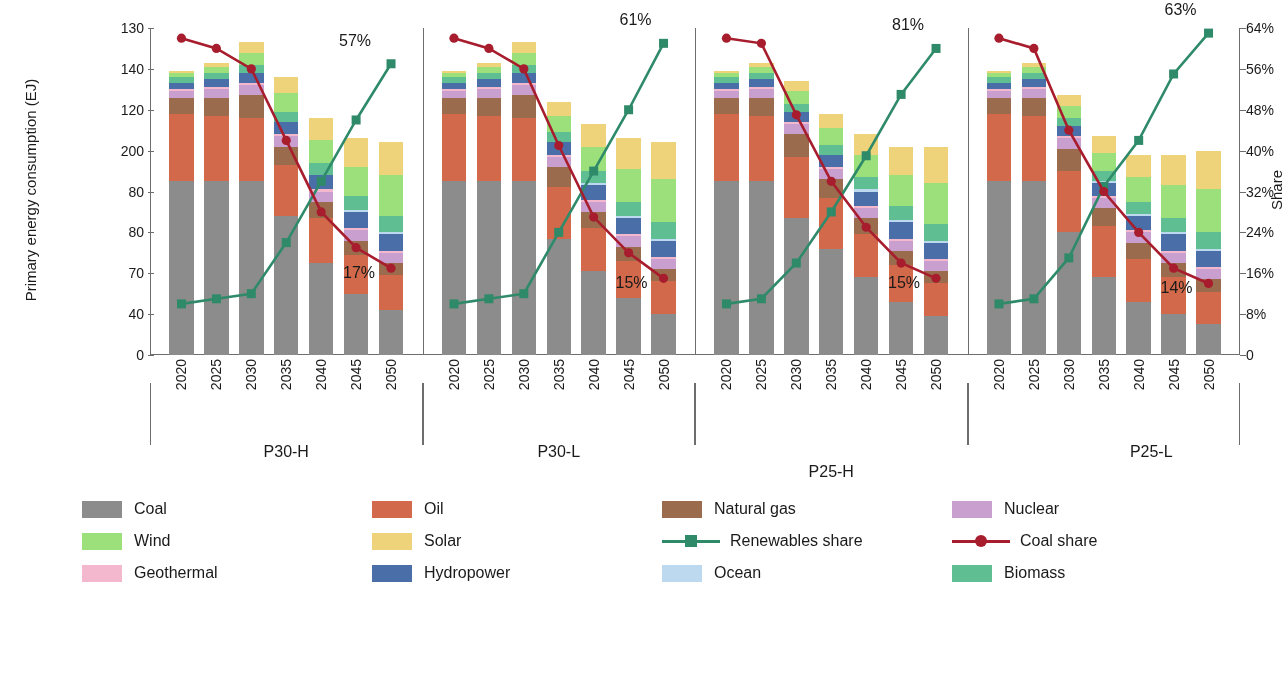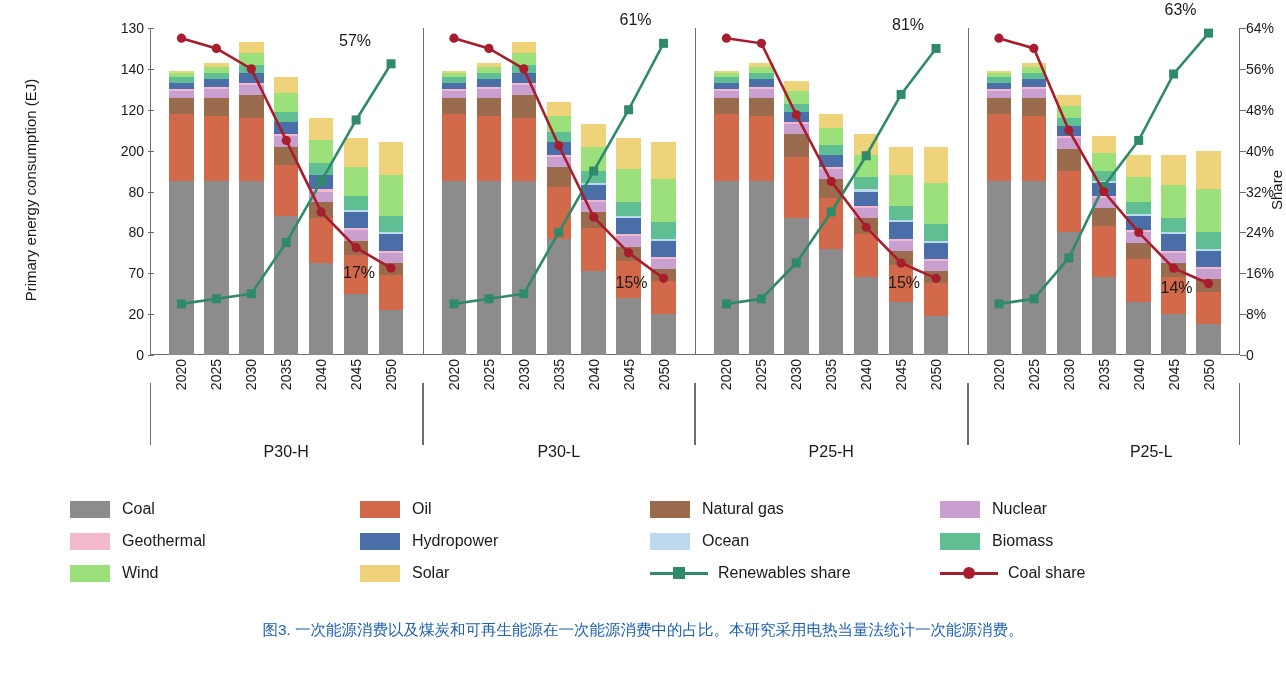--- a/index.html
+++ b/index.html
@@ -40,21 +40,21 @@
   .bar{position:absolute;bottom:0;}
   .seg{position:absolute;left:0;width:100%;}
 
   .xtick{position:absolute;top:331px;font-size:14px;color:#1a1a1a;writing-mode:vertical-rl;transform:rotate(180deg);white-space:nowrap;}
 
   .group-axis{position:absolute;top:355px;height:62px;border-left:1px solid #6d6d6d;border-right:1px solid #6d6d6d;box-sizing:border-box;}
   .group-name{position:absolute;top:415px;font-size:16px;color:#1a1a1a;text-align:center;}
 
   .annot{position:absolute;font-size:16px;color:#1a1a1a;white-space:nowrap;}
 
-  .legend{position:absolute;left:70px;top:500px;width:1160px;}
+  .legend{position:absolute;left:82px;top:500px;width:1160px;}
   .legend-row{display:flex;width:100%;margin-bottom:14px;}
   .legend-item{display:flex;align-items:center;width:25%;}
   .swatch{width:40px;height:17px;margin-right:12px;flex:none;}
   .legend-text{font-size:16px;color:#1a1a1a;}
 
   .lineswatch{width:58px;height:18px;position:relative;margin-right:10px;flex:none;}
   .lineswatch .ln{position:absolute;left:0;top:8px;width:58px;height:3px;}
   .lineswatch .mk{position:absolute;left:23px;top:3px;width:12px;height:12px;}
   .mk.sq{border-radius:0;}
   .mk.ci{border-radius:50%;}
@@ -75,21 +75,21 @@
   <div class="axis-label-left">
     <span>Primary energy consumption (EJ)</span>
   </div>
 
   <div class="axis-label-right">Share</div>
 
   <div class="plot" id="plot">
     <div class="plot-border"></div>
     <div id="yticks-left">
         <div class="ytick-left" style="top: 327px;"><span>0</span><span class="tickline"></span></div>
-        <div class="ytick-left" style="top: 286.125px;"><span>20</span><span class="tickline"></span></div>
+        <div class="ytick-left" style="top: 286.125px;"><span>40</span><span class="tickline"></span></div>
         <div class="ytick-left" style="top: 245.25px;"><span>70</span><span class="tickline"></span></div>
         <div class="ytick-left" style="top: 204.375px;"><span>80</span><span class="tickline"></span></div>
         <div class="ytick-left" style="top: 163.5px;"><span>80</span><span class="tickline"></span></div>
         <div class="ytick-left" style="top: 122.625px;"><span>200</span><span class="tickline"></span></div>
         <div class="ytick-left" style="top: 81.75px;"><span>120</span><span class="tickline"></span></div>
         <div class="ytick-left" style="top: 40.875px;"><span>140</span><span class="tickline"></span></div>
         <div class="ytick-left" style="top: 0px;"><span>130</span><span class="tickline"></span></div>
       </div>
     <div id="yticks-right">
         <div class="ytick-right" style="top: 327px;"><span class="tickline"></span>0</div>
@@ -527,21 +527,21 @@
       </div>
     <div id="groupaxes">
         <div class="group-axis" style="left: 0px; width: 272.5px;"></div>
         <div class="group-axis" style="left: 272.5px; width: 272.5px;"></div>
         <div class="group-axis" style="left: 545px; width: 272.5px;"></div>
         <div class="group-axis" style="left: 817.5px; width: 272.5px;"></div>
       </div>
     <div id="groupnames">
         <div class="group-name" style="left: 0px; width: 272.5px;">P30-H</div>
         <div class="group-name" style="left: 272.5px; width: 272.5px;">P30-L</div>
-        <div class="group-name" style="left: 545px; width: 272.5px;">P25-H</div>
+        <div class="group-name" style="left: 545px; width: 272.5px; margin-top: 20px;">P25-H</div>
         <div class="group-name" style="left: 865px; width: 272.5px;">P25-L</div>
       </div>
     <div id="annots">
         <div class="annot" style="left: 189px; top: 3.76562px;">57%</div>
         <div class="annot" style="left: 193.036px; top: 236.141px;">17%</div>
         <div class="annot" style="left: 469.536px; top: -16.6719px;">61%</div>
         <div class="annot" style="left: 465.536px; top: 246.359px;">15%</div>
         <div class="annot" style="left: 742.036px; top: -11.5625px;">81%</div>
         <div class="annot" style="left: 738.036px; top: 246.359px;">15%</div>
         <div class="annot" style="left: 1014.54px; top: -26.8906px;">63%</div>
@@ -563,38 +563,20 @@
           <span class="swatch" style="background:#9a6b4c"></span>
           <span class="legend-text">Natural gas</span>
         </div>
         <div class="legend-item">
           <span class="swatch" style="background:#c99fd0"></span>
           <span class="legend-text">Nuclear</span>
         </div>
       </div>
       <div class="legend-row">
         <div class="legend-item">
-          <span class="swatch" style="background:#f3b8cd"></span>
-          <span class="legend-text">Geothermal</span>
-        </div>
-        <div class="legend-item">
-          <span class="swatch" style="background:#4a6fa8"></span>
-          <span class="legend-text">Hydropower</span>
-        </div>
-        <div class="legend-item">
-          <span class="swatch" style="background:#bcd9f0"></span>
-          <span class="legend-text">Ocean</span>
-        </div>
-        <div class="legend-item">
-          <span class="swatch" style="background:#5fbf92"></span>
-          <span class="legend-text">Biomass</span>
-        </div>
-      </div>
-      <div class="legend-row">
-        <div class="legend-item">
           <span class="swatch" style="background:#9be07a"></span>
           <span class="legend-text">Wind</span>
         </div>
         <div class="legend-item">
           <span class="swatch" style="background:#efd37a"></span>
           <span class="legend-text">Solar</span>
         </div>
         <div class="legend-item">
           <span class="lineswatch">
             <span class="ln" style="background:#2f8a6a"></span>
@@ -603,18 +585,35 @@
           <span class="legend-text">Renewables share</span>
         </div>
         <div class="legend-item">
           <span class="lineswatch">
             <span class="ln" style="background:#a81d2d"></span>
             <span class="mk ci" style="background:#a81d2d"></span>
           </span>
           <span class="legend-text">Coal share</span>
         </div>
       </div>
+      <div class="legend-row">
+        <div class="legend-item">
+          <span class="swatch" style="background:#f3b8cd"></span>
+          <span class="legend-text">Geothermal</span>
+        </div>
+        <div class="legend-item">
+          <span class="swatch" style="background:#4a6fa8"></span>
+          <span class="legend-text">Hydropower</span>
+        </div>
+        <div class="legend-item">
+          <span class="swatch" style="background:#bcd9f0"></span>
+          <span class="legend-text">Ocean</span>
+        </div>
+        <div class="legend-item">
+          <span class="swatch" style="background:#5fbf92"></span>
+          <span class="legend-text">Biomass</span>
+        </div>
+      </div>
     </div>
 
-  <div class="caption">图3. 一次能源消费以及煤炭和可再生能源在一次能源消费中的占比。本研究采用电热当量法统计一次能源消费。</div>
 
 
 </div>
 
 </body></html>

